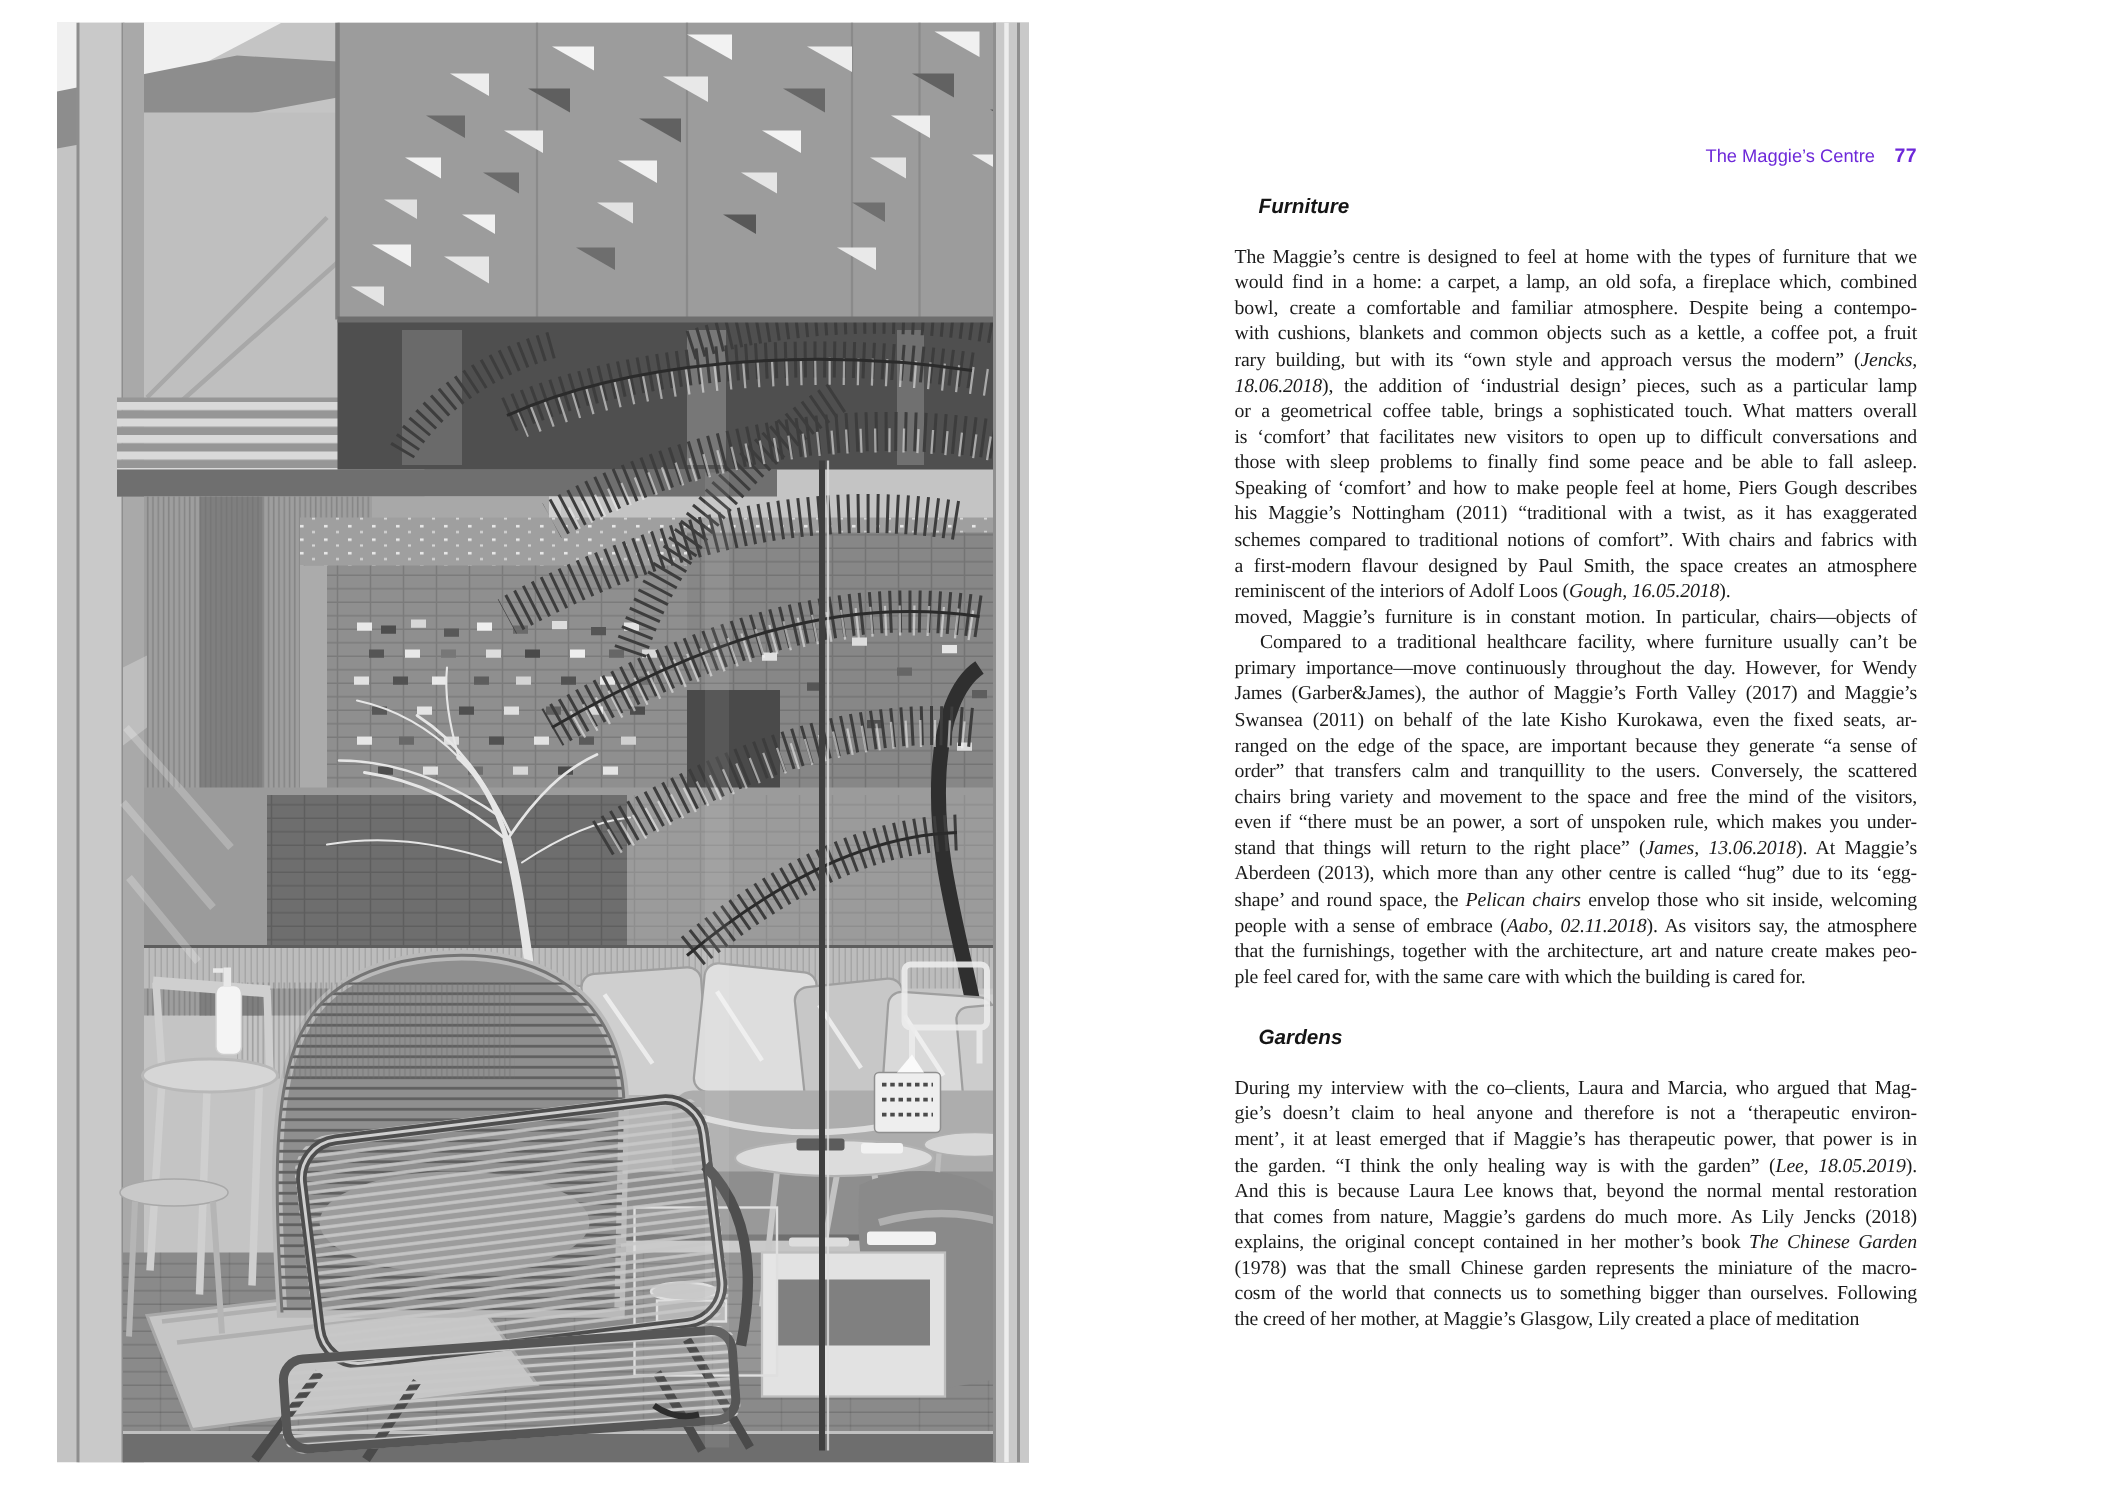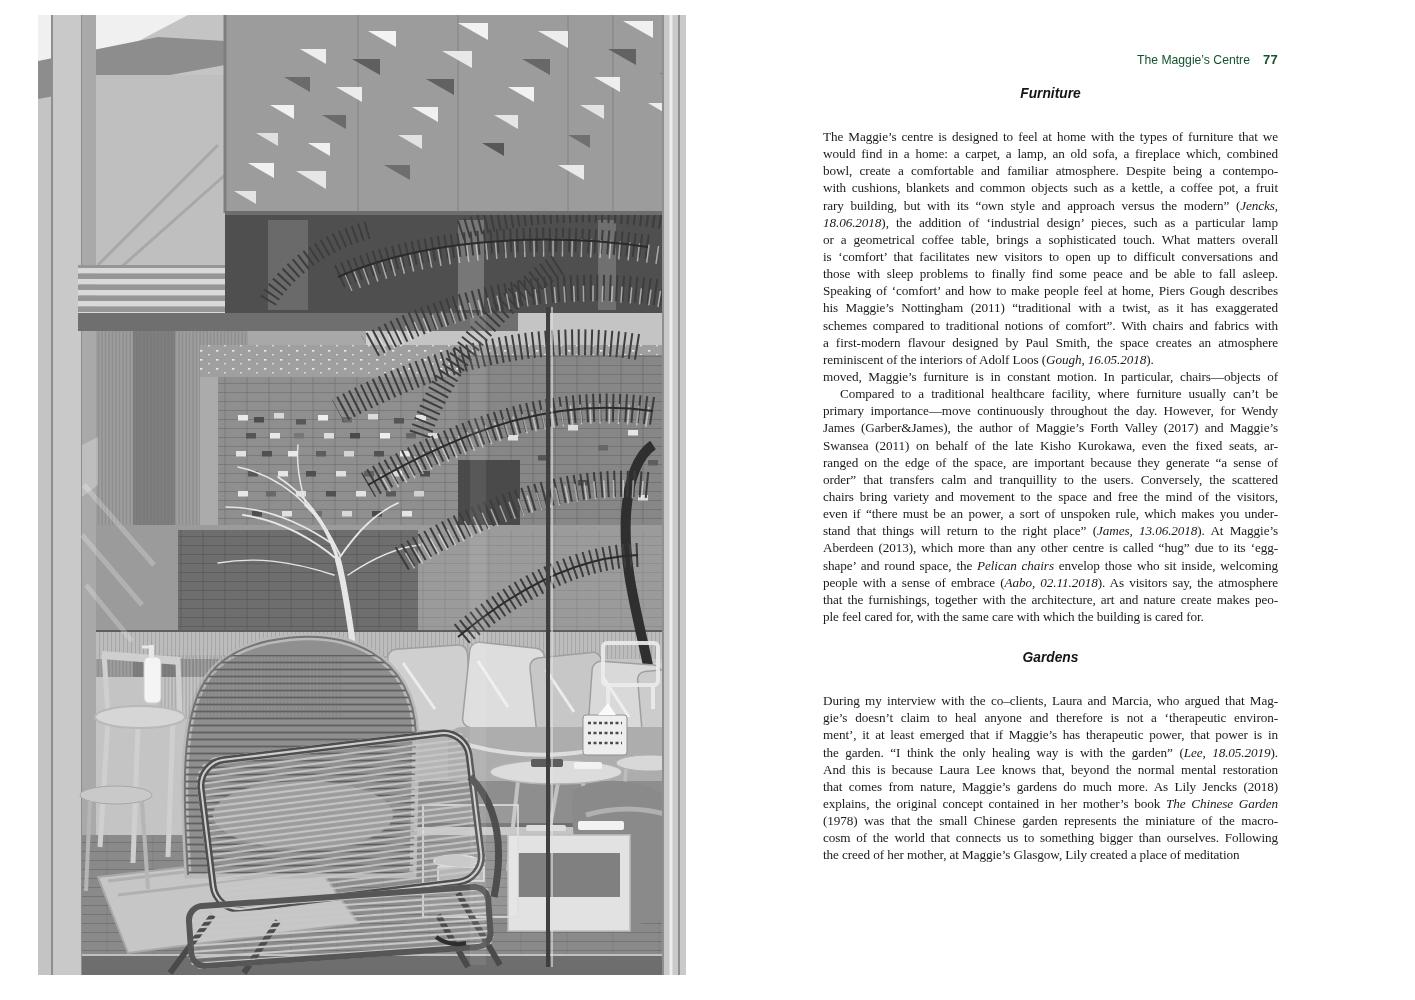--- a/index.html
+++ b/index.html
@@ -2,29 +2,29 @@
 <html><head>
 <meta charset="utf-8">
 <style>
   html,body{margin:0;padding:0;}
   body{width:1415px;height:1000px;background:#ffffff;position:relative;overflow:hidden;
        font-family:"Liberation Serif",serif;}
   .page{position:absolute;inset:0;background:#ffffff;}
   .photo{position:absolute;left:38px;top:15px;width:648px;height:960px;margin:0;}
   .photo svg{display:block;width:100%;height:100%;}
   .text-col{position:absolute;left:823px;top:0;width:455px;color:#1b1b1b;}
-  .running-head{margin-top:52px;text-align:right;font-family:"Liberation Sans",sans-serif;
-                font-size:12.2px;line-height:15px;color:#14532d;}
+  .running-head{margin-top:96px;text-align:right;font-family:"Liberation Sans",sans-serif;
+                font-size:12.2px;line-height:15px;color:#6d28d9;}
   .running-head .pageno{font-weight:bold;font-size:13px;margin-left:13px;letter-spacing:.3px;}
   h2.sec{margin:16px;font-family:"Liberation Sans",sans-serif;font-style:italic;font-weight:bold;
-         font-size:13.8px;line-height:17px;color:#151515;text-align:center;}
+         font-size:13.8px;line-height:17px;color:#151515;}
   #furniture-h{margin-top:17px;}
   #gardens-h{margin-top:24px;}
   .para{margin:0;font-size:13.2px;line-height:17.15px;letter-spacing:-0.1px;color:#1b1b1b;}
-  .p-first{margin-top:26px;}
+  .p-first{margin-top:6px;}
   .tline{text-align:justify;text-align-last:justify;height:17.15px;overflow:visible;}
   .tline.last{text-align-last:left;}
   .tline.indent{text-indent:17px;}
   .tline i{font-style:italic;}
 </style>
 </head>
 <body>
 
 <div class="page">
 

